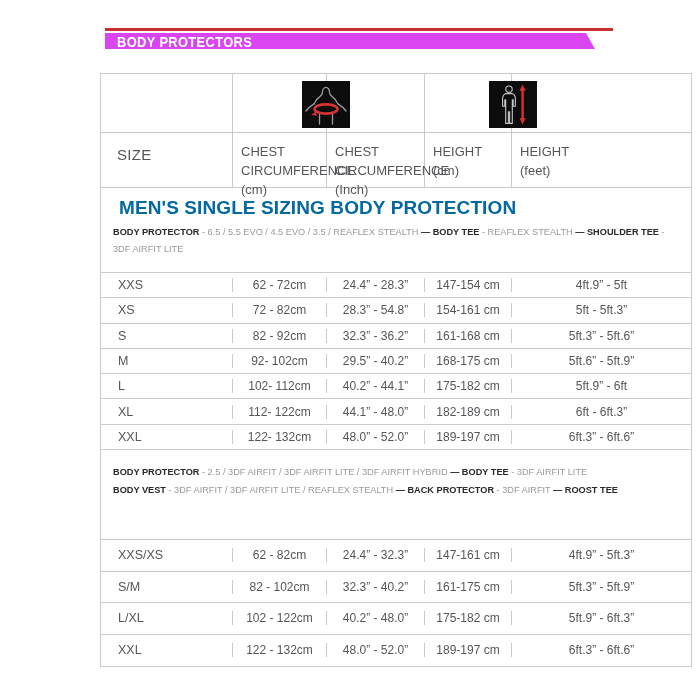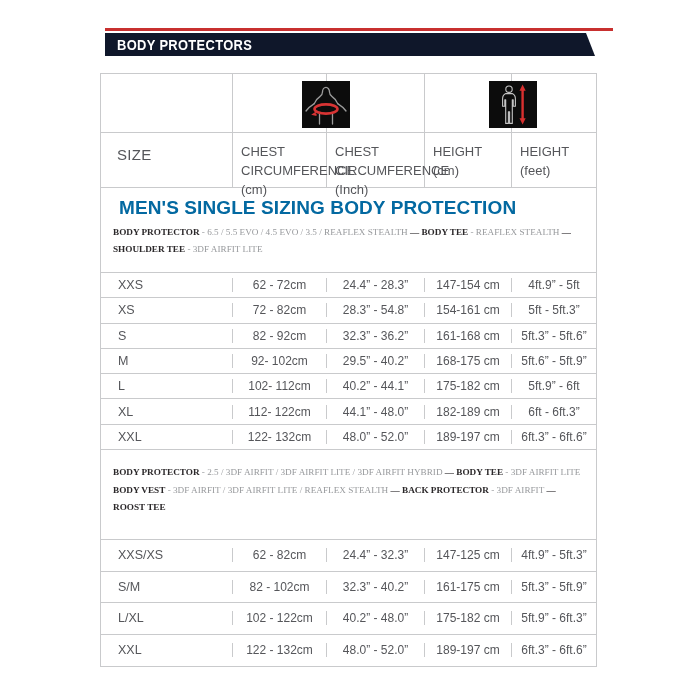--- a/index.html
+++ b/index.html
@@ -1,48 +1,48 @@
 <!DOCTYPE html>
 <html><head>
 <meta charset="utf-8">
 <style>
   html,body{margin:0;padding:0;background:#fff;}
   .page{position:relative;width:700px;height:700px;background:#ffffff;
         font-family:"Liberation Sans",sans-serif;overflow:hidden;}
 
   
   .topline{position:absolute;left:105px;top:28px;width:508px;height:3px;background:#c8302f;}
-  .banner{position:absolute;left:105px;top:33px;width:490px;height:23px;background:#0f172a;
+  .banner{position:absolute;left:105px;top:33px;width:490px;height:16px;background:#d946ef;
           clip-path:polygon(0 0,calc(100% - 9px) 0,100% 100%,0 100%);
           display:flex;align-items:center;}
   .banner span{color:#ffffff;font-weight:bold;font-size:15px;letter-spacing:.4px;
                padding-left:14px;transform:scaleX(.86);transform-origin:left center;white-space:nowrap;}
 
   
-  .sizing-table{position:absolute;left:100px;top:73px;width:497px;
+  .sizing-table{position:absolute;left:100px;top:73px;width:592px;
                 border:1px solid #c9cacc;box-sizing:border-box;color:#55565a;}
   .row{display:flex;box-sizing:border-box;border-bottom:1px solid #c9cacc;}
   .cell{box-sizing:border-box;}
   .c0{width:132px;}.c1{width:94px;}.c2{width:98px;}.c3{width:87px;}.c4{flex:1;}
   .vline{border-right:1px solid #c9cacc;}
 
   .icon-row{height:59px;position:relative;}
   .icon-box{position:absolute;width:48px;height:47px;background:#0c0c0c;top:7px;}
   .icon-chest{left:201px;}
   .icon-height{left:388px;}
 
   .header-row{height:55px;}
   .hcell{padding:10px 5px 0 8px;font-size:13px;line-height:1.45;color:#55565a;}
   .hcell.size{font-size:15px;padding-top:11px;padding-left:16px;letter-spacing:.3px;}
 
   .section-head{padding:9px 14px 0 12px;box-sizing:border-box;border-bottom:1px solid #c9cacc;}
   .section-head.h0{height:85px;}
   .section-head.h1{height:90px;}
   .section-title{font-size:19px;font-weight:bold;color:#0369a1;padding-left:6px;letter-spacing:.1px;}
-  .section-sub{margin-top:5px;font-size:9.2px;color:#97999c;line-height:1.9;font-family:Liberation Serif, serif;}
+  .section-sub{margin-top:5px;font-size:9.2px;color:#97999c;line-height:1.9;}
   .section-sub b{color:#2b282a;}
   .section-sub div{margin:0;}
 
   .data-row{align-items:center;}
   .sec-rows-0 .data-row{height:25.3px;}
   .sec-rows-1 .data-row{height:31.5px;}
   .data-row .cell{font-size:12px;text-align:center;color:#55565a;}
   .data-row .size-cell{text-align:left;padding-left:17px;font-size:12.5px;}
   .sec-rows-1:last-child .data-row:last-child{border-bottom:none;}
 </style>
@@ -184,21 +184,21 @@
       <div class="section-sub">
           <div><b>BODY PROTECTOR</b><span> - 2.5 / 3DF AIRFIT / 3DF AIRFIT LITE / 3DF AIRFIT HYBRID </span><b>— BODY TEE</b><span> - 3DF AIRFIT LITE</span></div>
           <div><b>BODY VEST</b><span> - 3DF AIRFIT / 3DF AIRFIT LITE / REAFLEX STEALTH </span><b>— BACK PROTECTOR</b><span> - 3DF AIRFIT </span><b>— ROOST TEE</b></div>
         </div>
     </div>
     <div class="sec-rows-1">
         <div class="row data-row">
           <div class="cell c0 vline size-cell">XXS/XS</div>
           <div class="cell c1 vline">62 - 82cm</div>
           <div class="cell c2 vline">24.4” - 32.3”</div>
-          <div class="cell c3 vline">147-125 cm</div>
+          <div class="cell c3 vline">147-161 cm</div>
           <div class="cell c4">4ft.9” - 5ft.3”</div>
         </div>
         <div class="row data-row">
           <div class="cell c0 vline size-cell">S/M</div>
           <div class="cell c1 vline">82 - 102cm</div>
           <div class="cell c2 vline">32.3” - 40.2”</div>
           <div class="cell c3 vline">161-175 cm</div>
           <div class="cell c4">5ft.3” - 5ft.9”</div>
         </div>
         <div class="row data-row">

